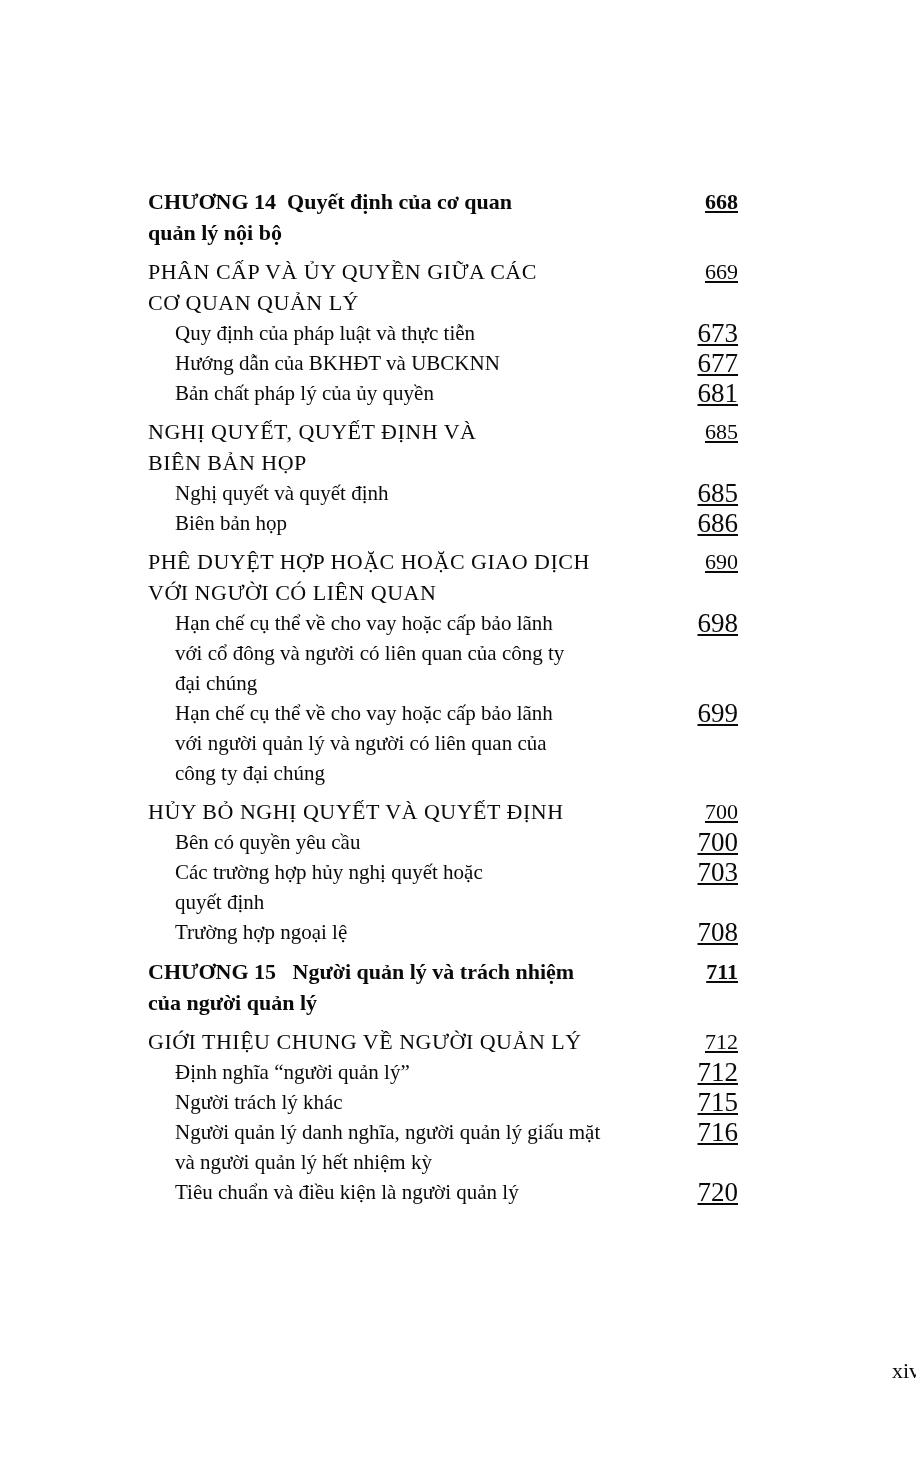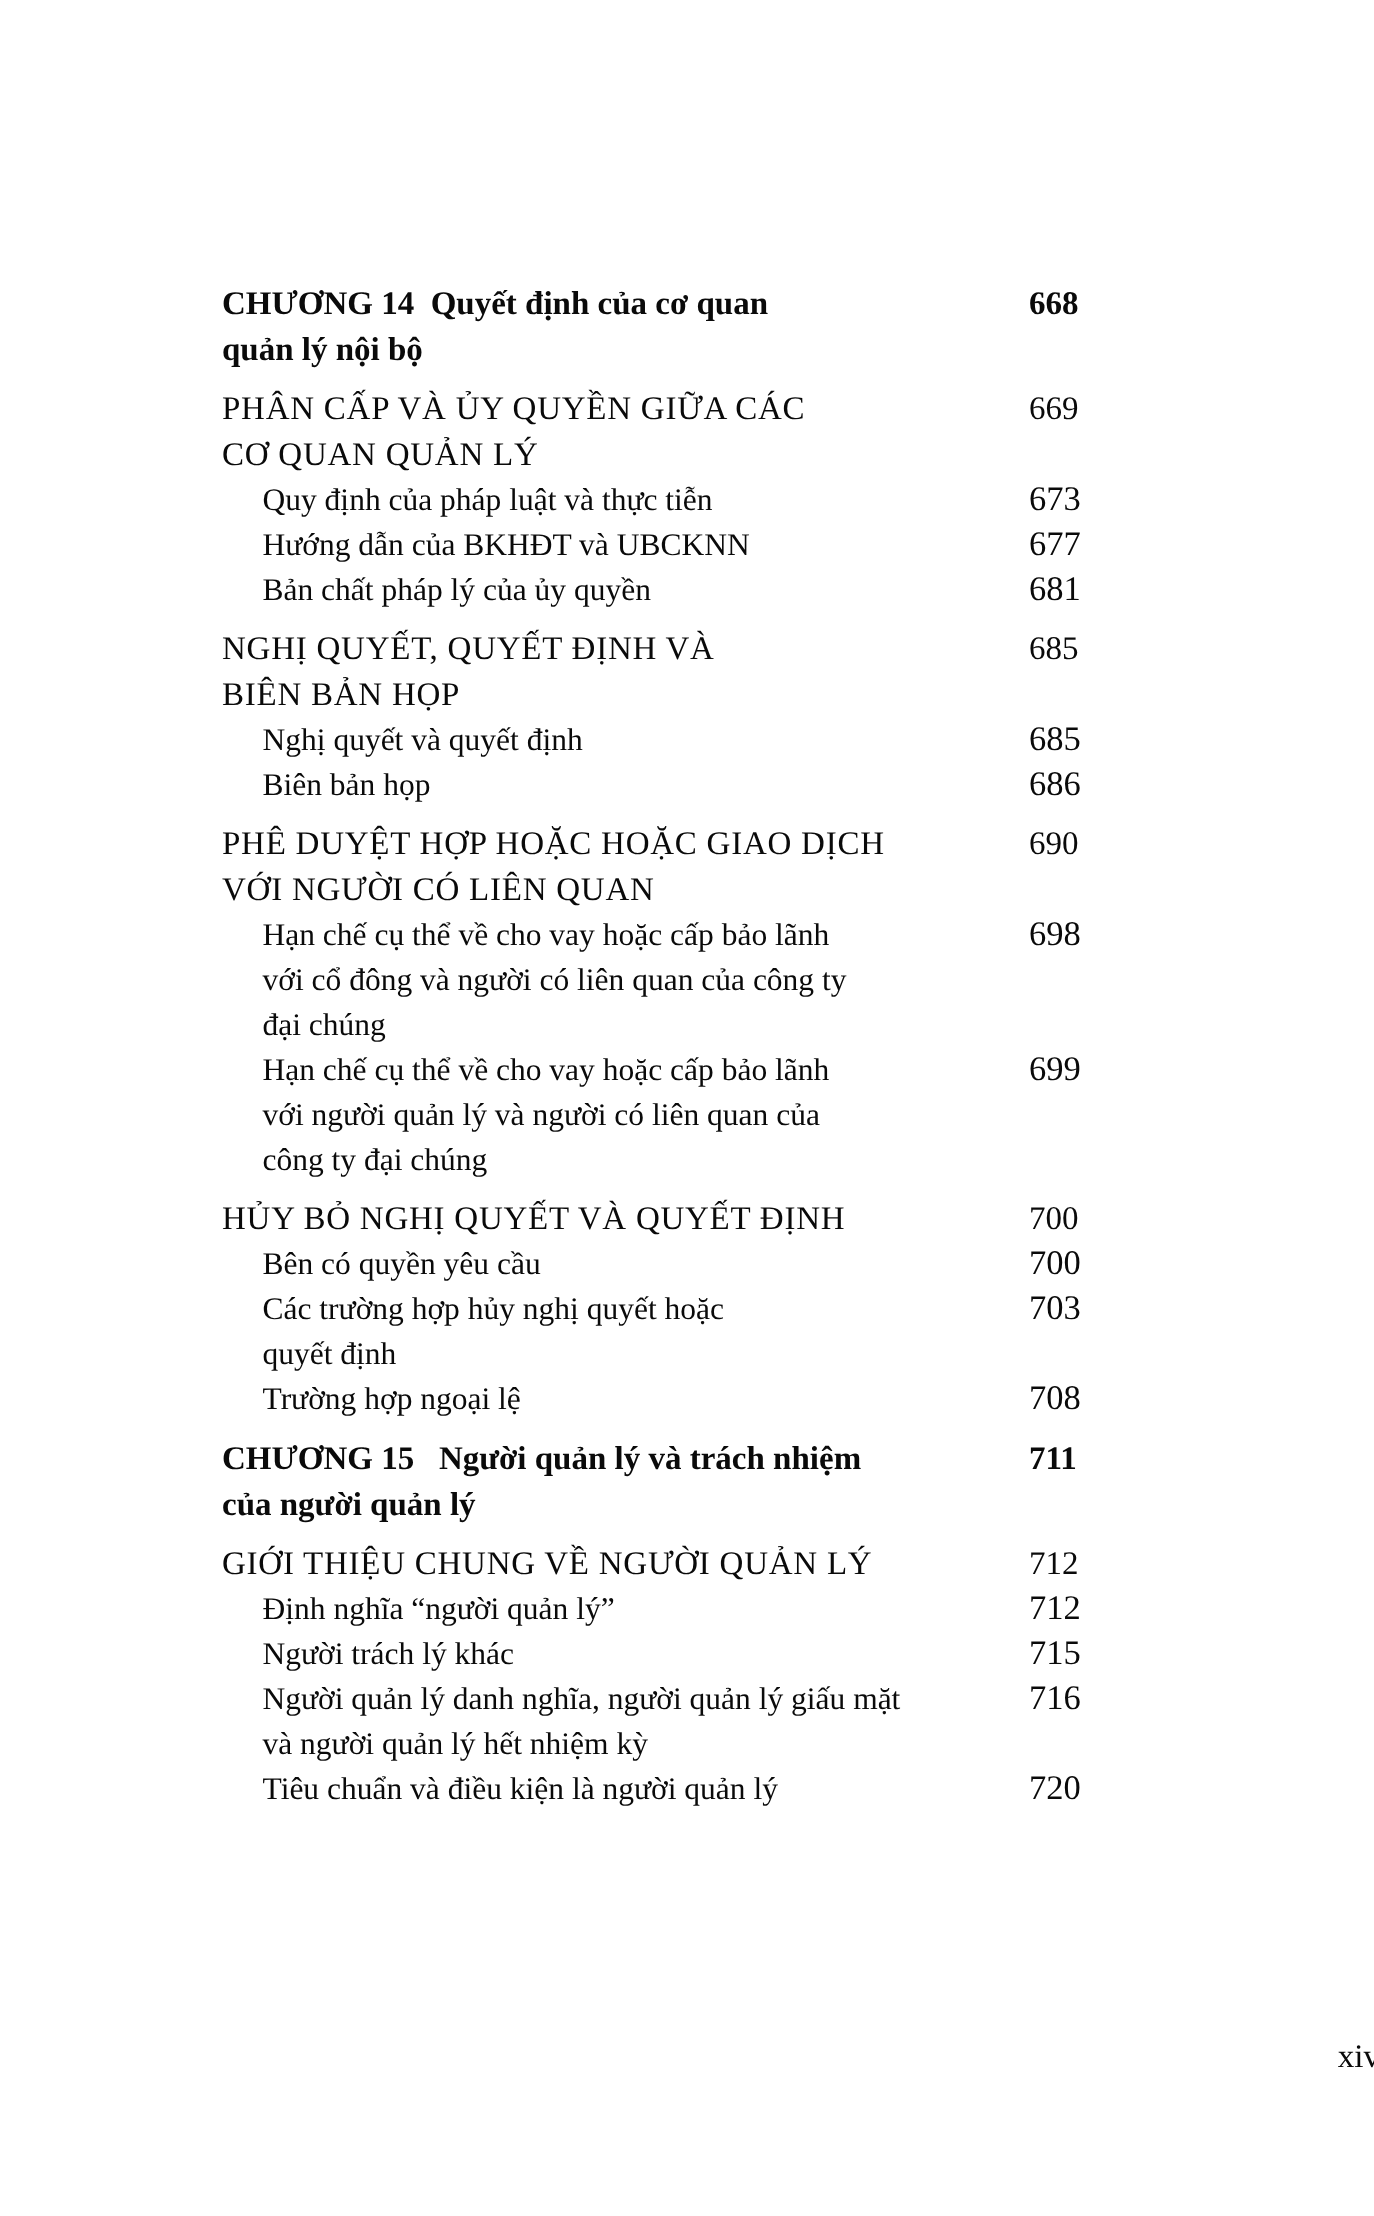--- a/index.html
+++ b/index.html
@@ -26,20 +26,22 @@
     align-items: flex-start;
     justify-content: space-between;
   }
   .entry-text {
     flex: 1 1 auto;
     white-space: pre-wrap;
   }
   .entry-page {
     flex: 0 0 auto;
     width: 52px;
+    text-align: right;
+    text-decoration: underline;
   }
   
   .level-chapter { margin-top: 9px; gap: 48px; }
   .level-chapter .entry-text,
   .level-chapter .entry-page {
     font-weight: bold;
     font-size: 22px;
     line-height: 31px;
   }
   
@@ -53,21 +55,21 @@
     font-size: 22px;
     line-height: 31px;
   }
   
   .level-sub .entry-text {
     font-size: 21px;
     line-height: 30px;
     padding-left: 27px;
   }
   .level-sub .entry-page {
-    font-size: 23px;
+    font-size: 27px;
     line-height: 30px;
   }
   .toc-entry:first-child { margin-top: 0; }
   .page-footer {
     position: absolute;
     top: 1356px;
     left: 4px;
     width: 100%;
     text-align: right;
     font-size: 22px;

